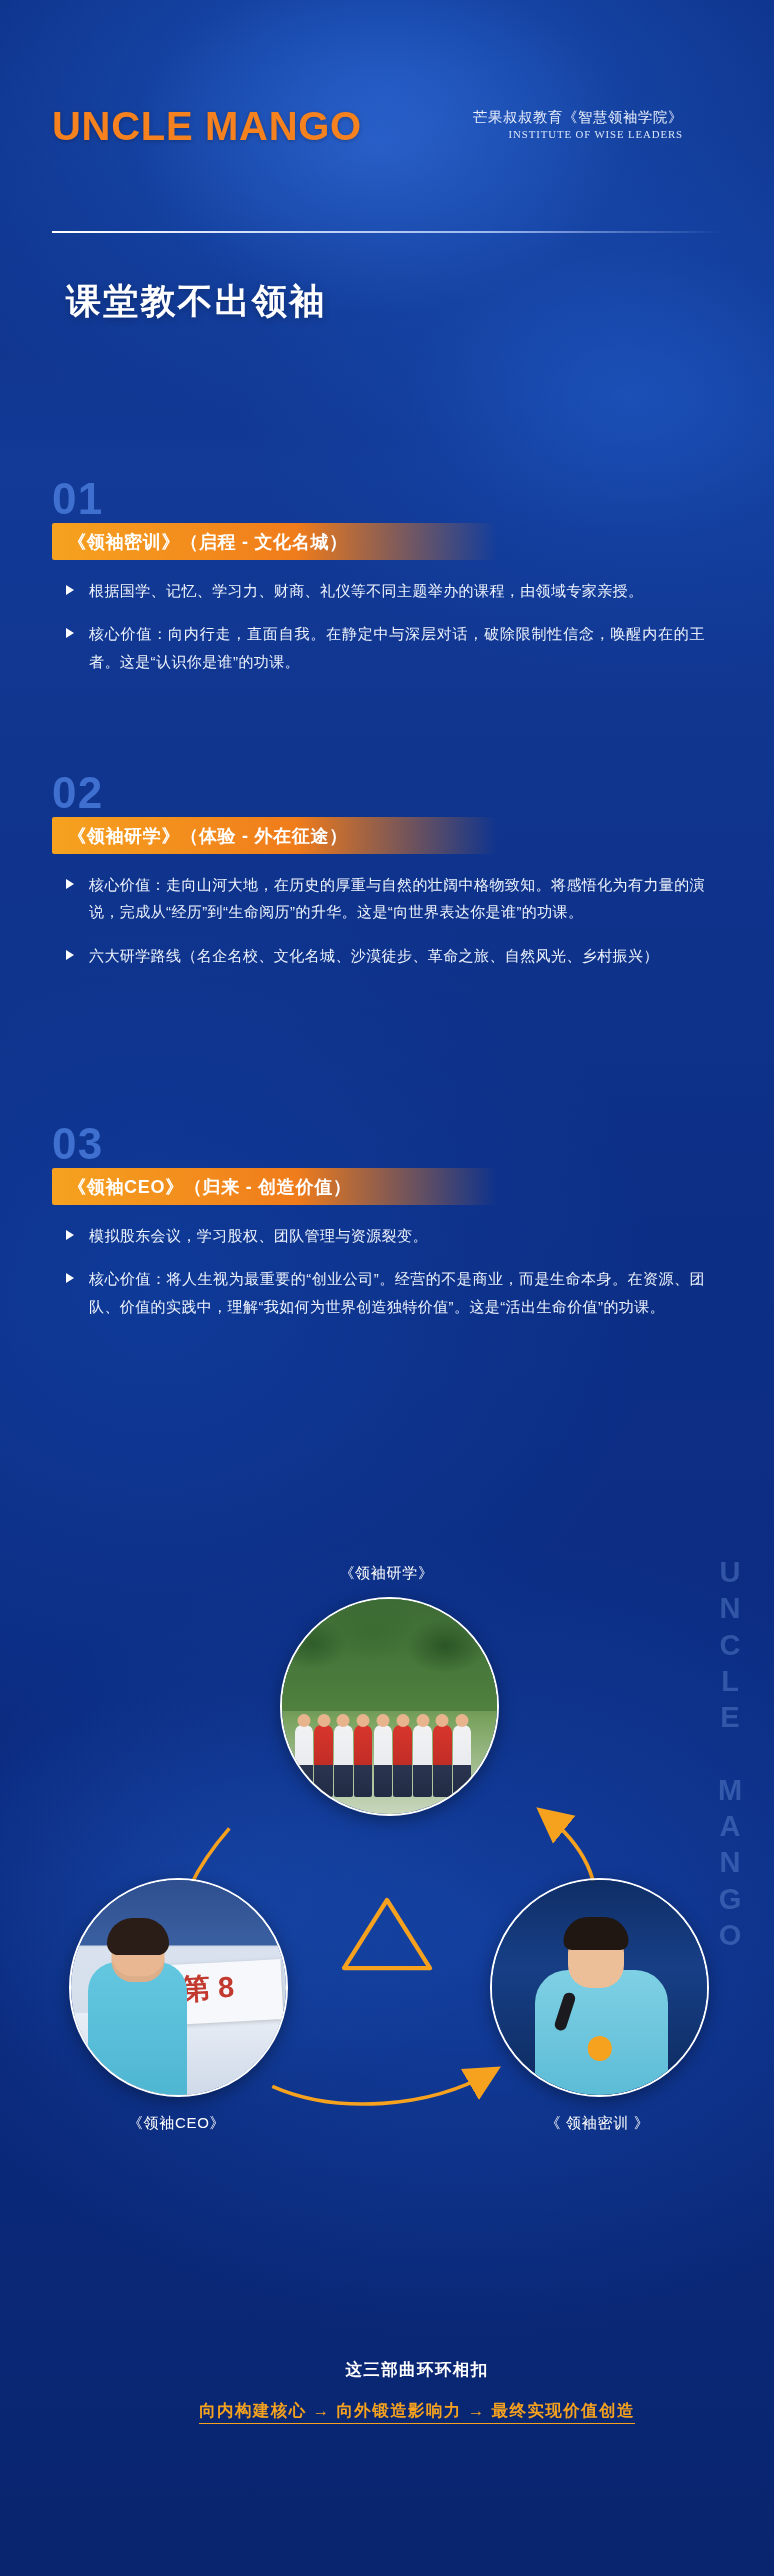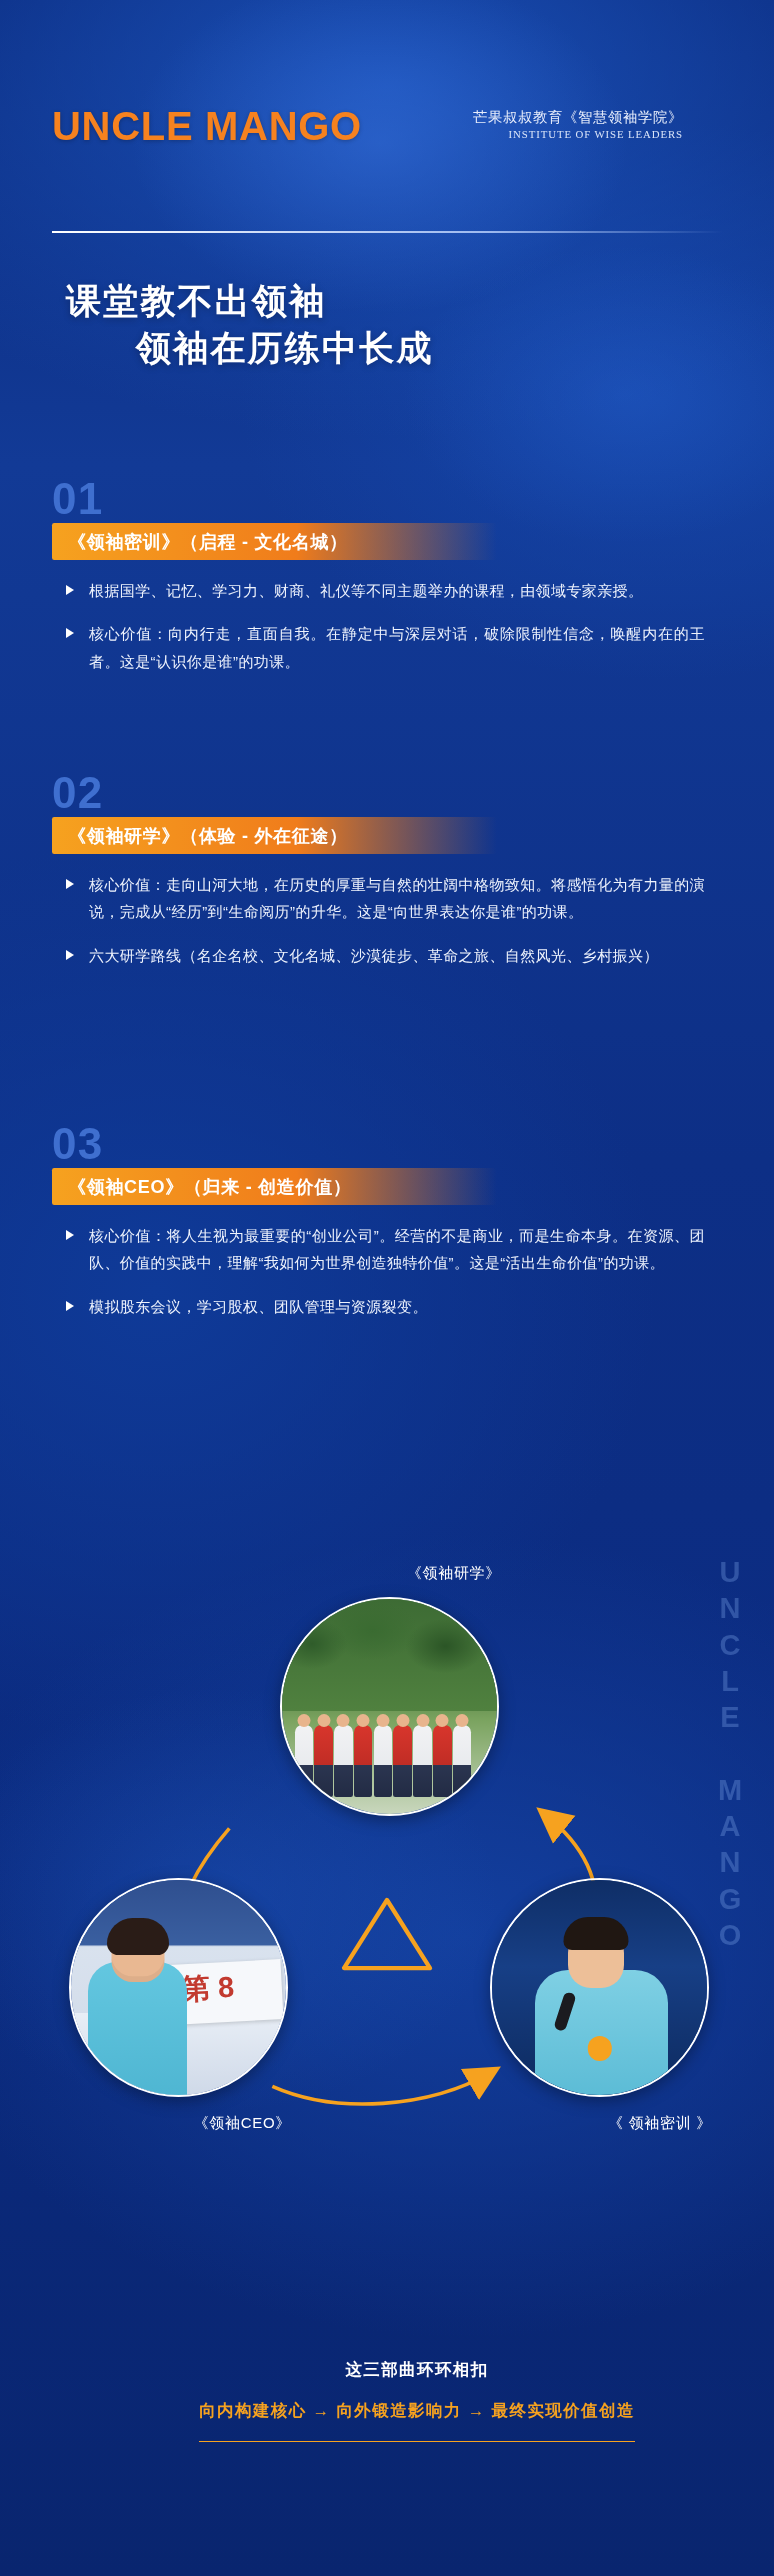--- a/index.html
+++ b/index.html
@@ -222,21 +222,21 @@
   }
   .c-top { width: 215px; height: 215px; left: 280px; top: 77px; }
   .c-left { width: 215px; height: 215px; left: 69px; top: 358px; }
   .c-right { width: 215px; height: 215px; left: 490px; top: 358px; }
 
   .cap {
     position: absolute;
     font-size: 15px;
     color: #ffffff;
     letter-spacing: 0.7px;
-    text-align: right;
+    text-align: center;
     width: 229px;
   }
   .cap-top { left: 272px; top: 44px; }
   .cap-left { left: 62px; top: 594px; }
   .cap-right { left: 483px; top: 594px; }
 
   .arcs { position: absolute; left: 0; top: 0; width: 774px; height: 760px; }
 
   
   .photo { position: absolute; inset: 0; }
@@ -354,21 +354,21 @@
     letter-spacing: 1.4px;
     margin-bottom: 24.4px;
   }
   .f3 {
     display: inline-block;
     font-size: 16.5px;
     font-weight: bold;
     color: #f6a21f;
     letter-spacing: 1.4px;
     border-bottom: 1.4px solid #f6a21f;
-    padding-bottom: 19px;
+    padding-bottom: 1px;
   }
 </style>
 </head>
 <body>
 
 <div class="page">
   <div class="glow glow-a"></div>
   <div class="glow glow-b"></div>
   <div class="glow glow-c"></div>
 
@@ -376,21 +376,20 @@
     <div class="brand-row">
       <div class="brand-main">UNCLE MANGO</div>
     </div>
     <div class="brand-cn">
       <div class="cn">芒果叔叔教育《智慧领袖学院》</div>
       <div class="en">INSTITUTE OF WISE LEADERS</div>
     </div>
     <div class="header-rule"></div>
     <div class="title-block">
       <div class="title-line l1">课堂教不出领袖</div>
-      <div class="title-line l2">领袖在历练中长成</div>
     </div>
   </div>
 
   <div class="section" style="top:477px;">
     <div class="sec-num">01</div>
     <div class="sec-bar">
       <div class="sec-bar-text">《领袖密训》（启程 - 文化名城）</div>
     </div>
     <div class="bullets">
       <div class="bullet">
@@ -422,25 +421,25 @@
   </div>
 
   <div class="section" style="top:1122px;">
     <div class="sec-num">03</div>
     <div class="sec-bar">
       <div class="sec-bar-text">《领袖CEO》（归来 - 创造价值）</div>
     </div>
     <div class="bullets">
       <div class="bullet">
         <span class="tri"></span>
-        <span>核心价值：将人生视为最重要的“创业公司”。经营的不是商业，而是生命本身。在资源、团队、价值的实践中，理解“我如何为世界创造独特价值”。这是“活出生命价值”的功课。</span>
+        <span>模拟股东会议，学习股权、团队管理与资源裂变。</span>
       </div>
       <div class="bullet">
         <span class="tri"></span>
-        <span>模拟股东会议，学习股权、团队管理与资源裂变。</span>
+        <span>核心价值：将人生视为最重要的“创业公司”。经营的不是商业，而是生命本身。在资源、团队、价值的实践中，理解“我如何为世界创造独特价值”。这是“活出生命价值”的功课。</span>
       </div>
     </div>
   </div>
 
   <div class="circles">
     <div class="vertical-word">UNCLE MANGO</div>
 
     <svg class="arcs" viewBox="0 0 1080 1060">
       <defs>
         <marker id="ah" markerWidth="12" markerHeight="12" refX="7" refY="6" orient="auto">

